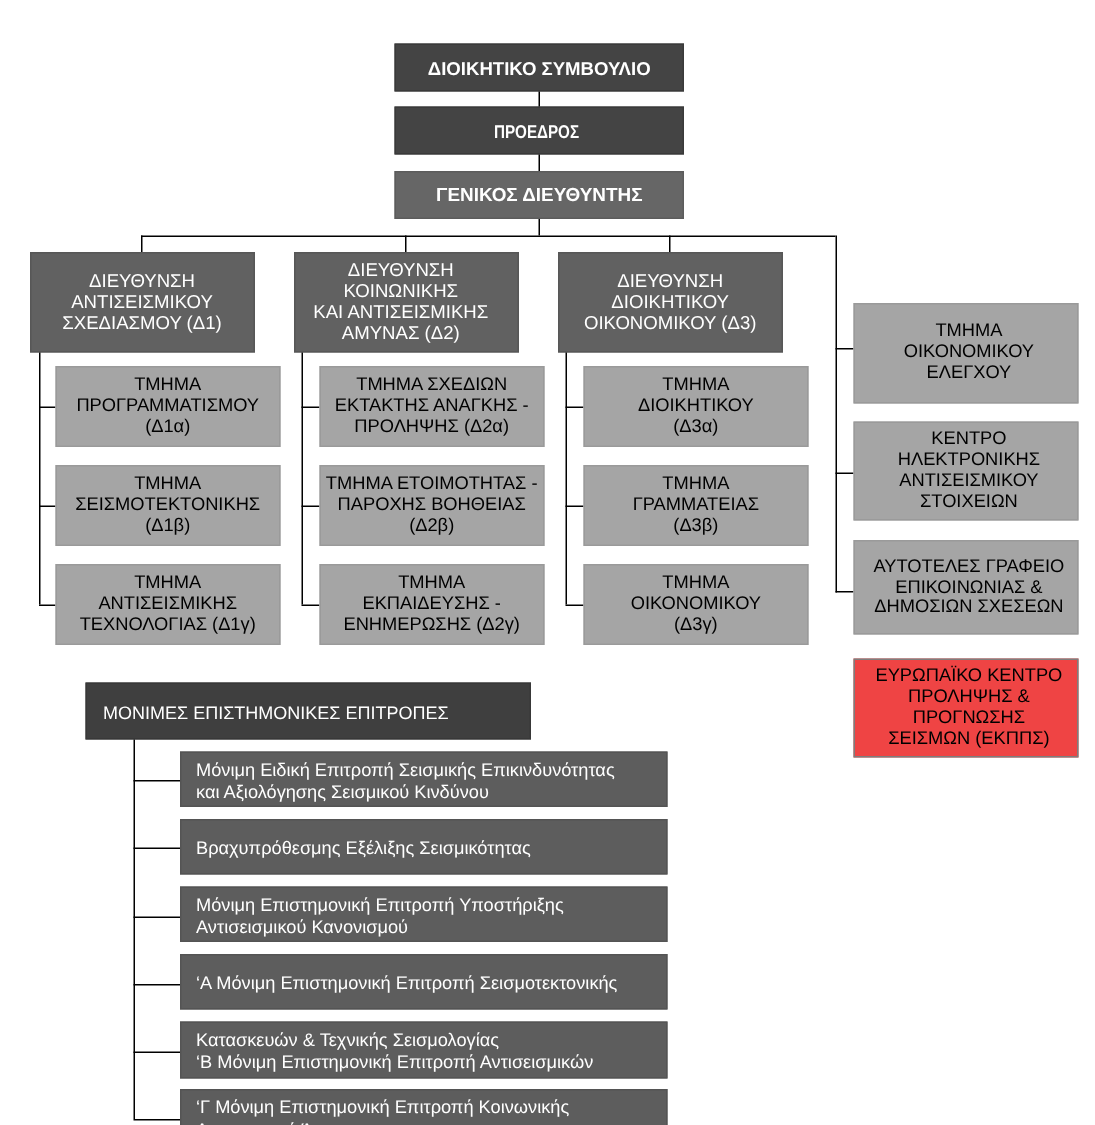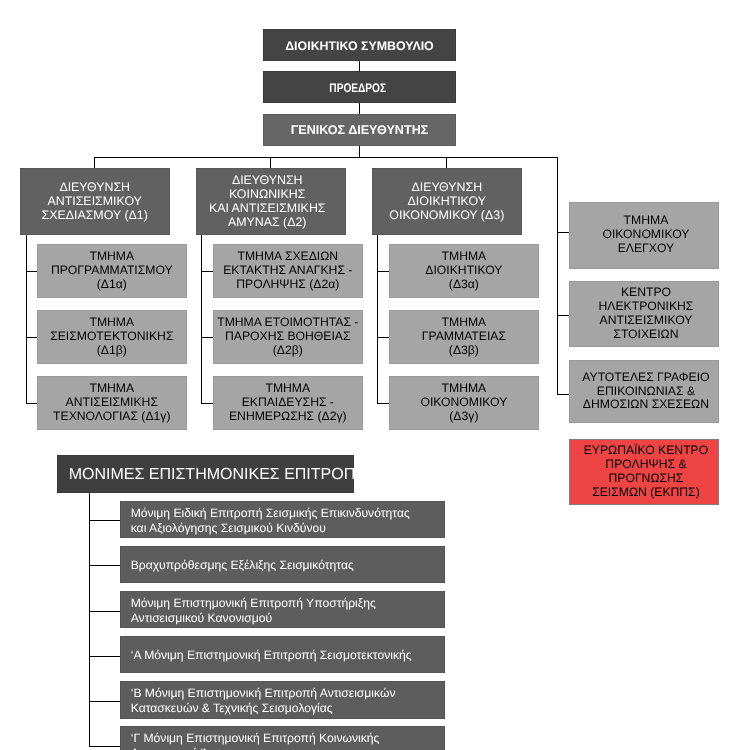--- a/index.html
+++ b/index.html
@@ -19,21 +19,21 @@
   .n-dg    { padding-top:0; background:#666666; color:#ffffff; font-weight:bold; font-size:12.6px;
              border:1px solid #5c5c5c; }
   .n-dir   { padding-top:2px; background:#616161; color:#ffffff; font-size:12.4px; line-height:13.9px;
              border:1px solid #575757; }
   .n-dept  { background:#a5a5a5; color:#000000; font-size:12.2px; line-height:13.9px;
              border:1px solid #9a9a9a; }
   .n-unit  { padding-left:4px; background:#a5a5a5; color:#000000; font-size:12.2px; line-height:13.9px;
              border:1px solid #9a9a9a; }
   .n-ekpps { padding-left:4px; background:#ef4444; color:#000000; font-size:12.2px; line-height:13.9px;
              border:1px solid #7d7d7d; }
-  .n-chead { padding-top:2px; background:#3f3f3f; color:#ffffff; font-size:16px;
+  .n-chead { padding-top:2px; background:#3f3f3f; color:#ffffff; font-size:12px;
              align-items:flex-start; padding-left:10.5px; border:1px solid #383838; }
   .n-citem { padding-top:2px; background:#5d5d5d; color:#ffffff; font-size:12.15px; line-height:14.6px;
              align-items:flex-start; padding-left:9.5px; text-align:right;
              border:1px solid #545454; }
 </style>
 </head>
 <body>
 
 <div id="stage">
   <div class="node n-top" style="left:263px; top:5.5px; width:193px; height:32px;">
@@ -168,22 +168,22 @@
   <div class="node n-citem" style="left:120.2px; top:568.02px; width:324.6px; height:37.4px;">
     <span class="ln">Μόνιμη Επιστημονική Επιτροπή Υποστήριξης</span>
     <span class="ln">Αντισεισμικού Κανονισμού</span>
   </div>
   <div class="line" style="left:89.4px; top:633px; width:30.8px; height:1px;"></div>
   <div class="node n-citem" style="left:120.2px; top:613.08px; width:324.6px; height:37.4px;">
     <span class="ln">‘Α Μόνιμη Επιστημονική Επιτροπή Σεισμοτεκτονικής</span>
   </div>
   <div class="line" style="left:89.4px; top:678px; width:30.8px; height:1px;"></div>
   <div class="node n-citem" style="left:120.2px; top:658.14px; width:324.6px; height:37.4px;">
+    <span class="ln">Κατασκευών &amp; Τεχνικής Σεισμολογίας</span>
     <span class="ln">‘Β Μόνιμη Επιστημονική Επιτροπή Αντισεισμικών</span>
-    <span class="ln">Κατασκευών &amp; Τεχνικής Σεισμολογίας</span>
   </div>
   <div class="line" style="left:89.4px; top:723px; width:30.8px; height:1px;"></div>
   <div class="node n-citem" style="left:120.2px; top:703.2px; width:324.6px; height:37.4px;">
     <span class="ln">‘Γ Μόνιμη Επιστημονική Επιτροπή Κοινωνικής</span>
     <span class="ln">Αντισεισμική Άμυνας</span>
   </div>
 
 </div>
 
 </body></html>

